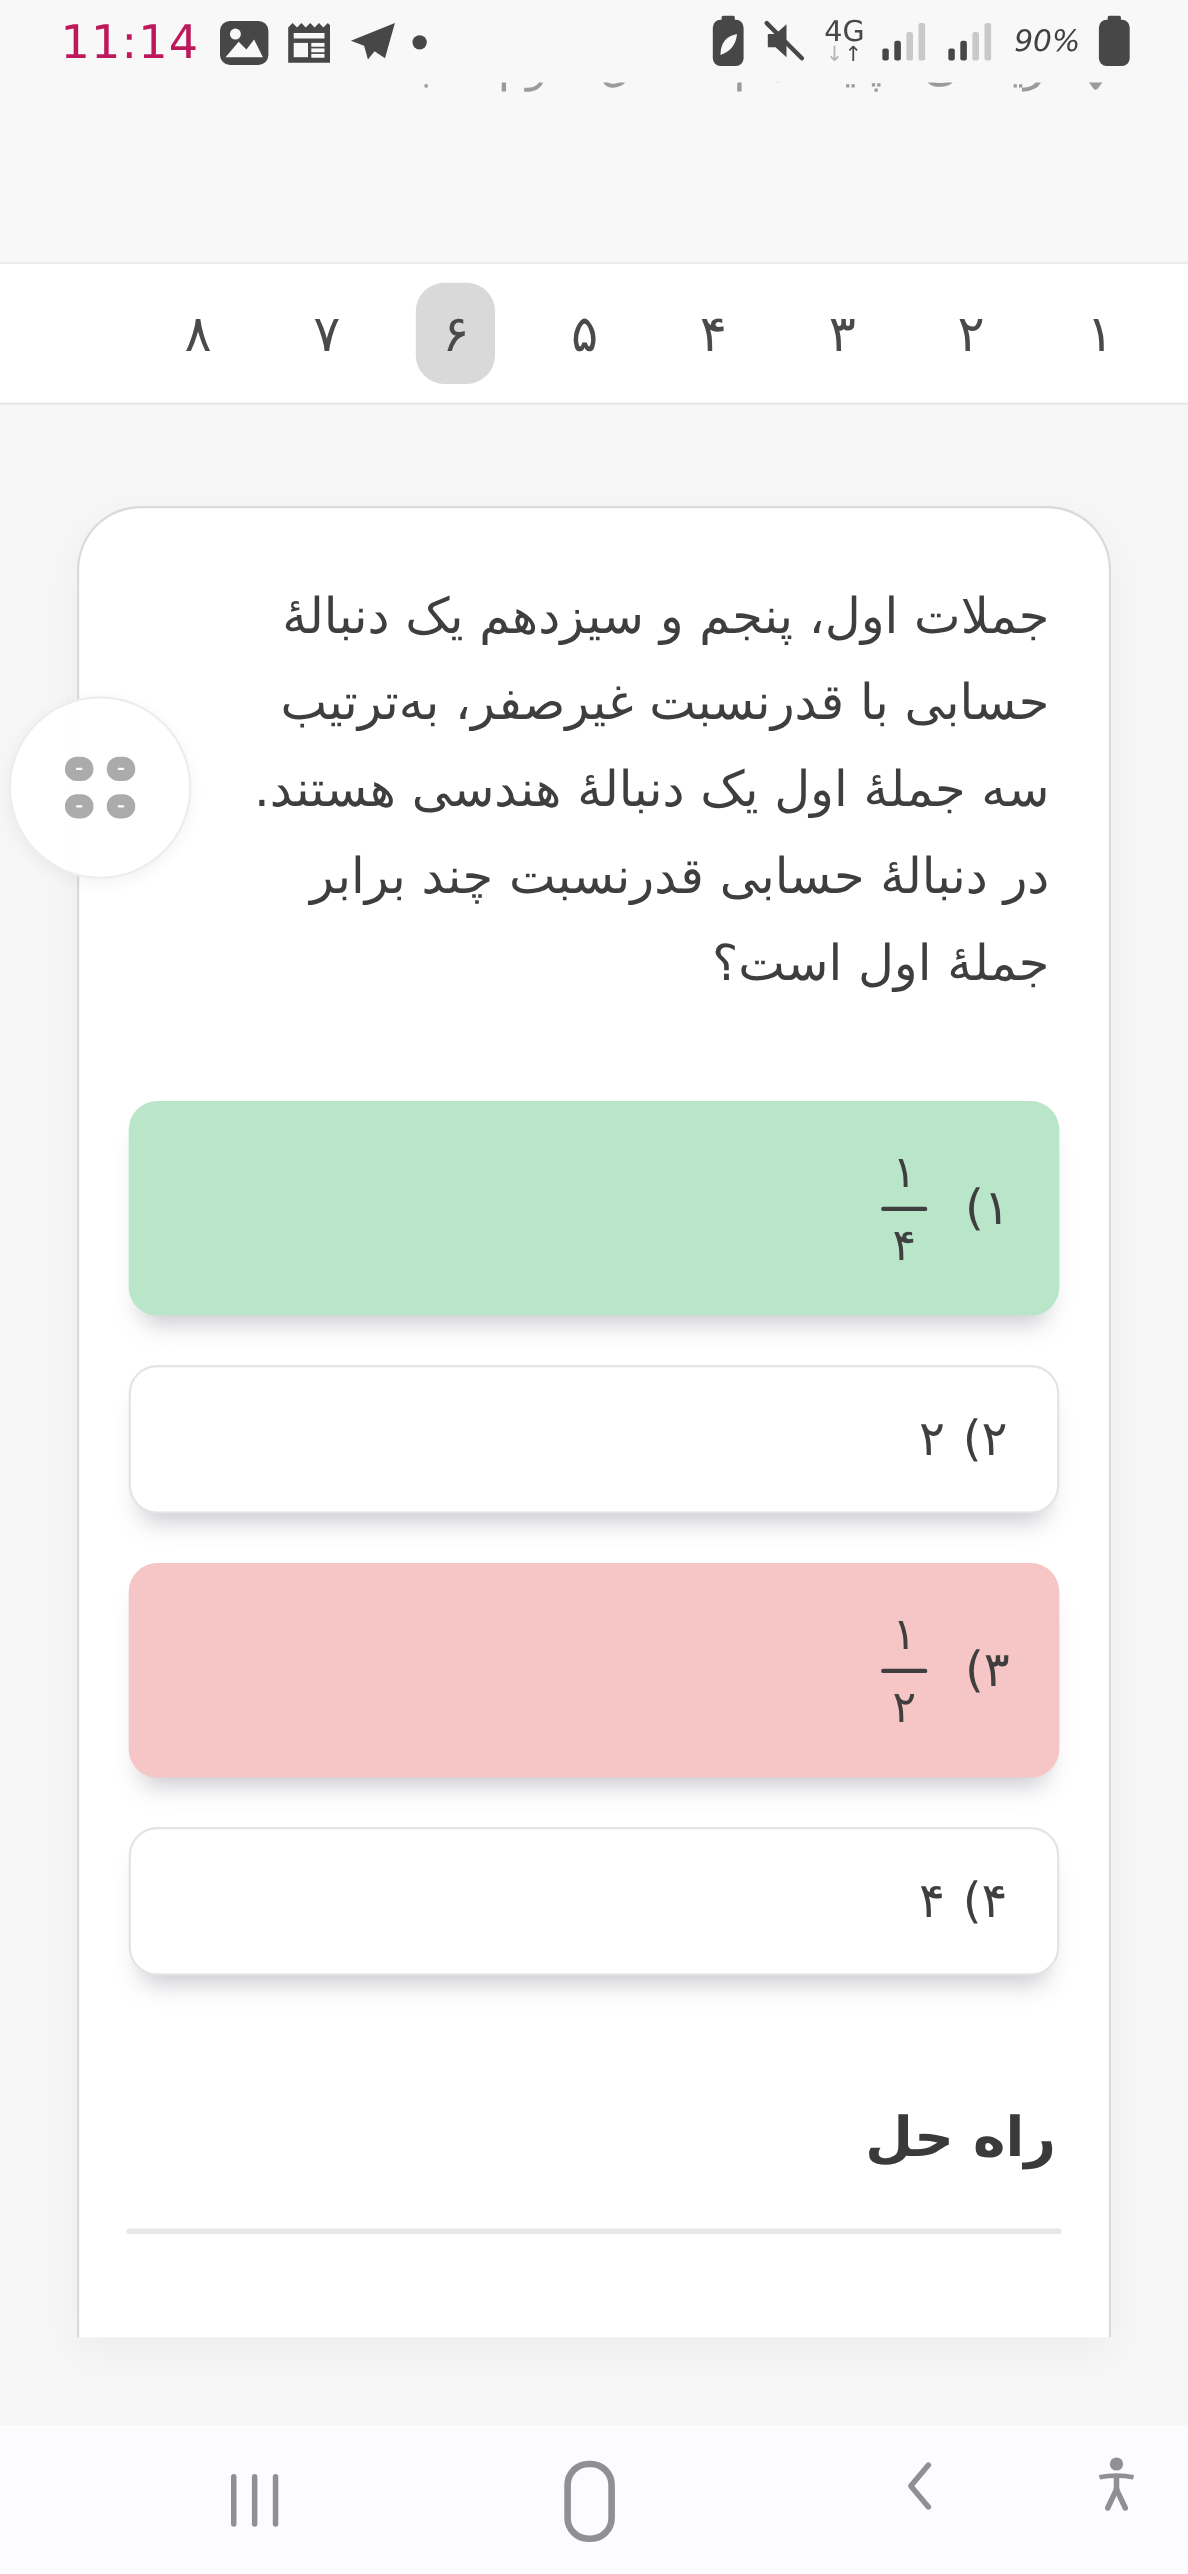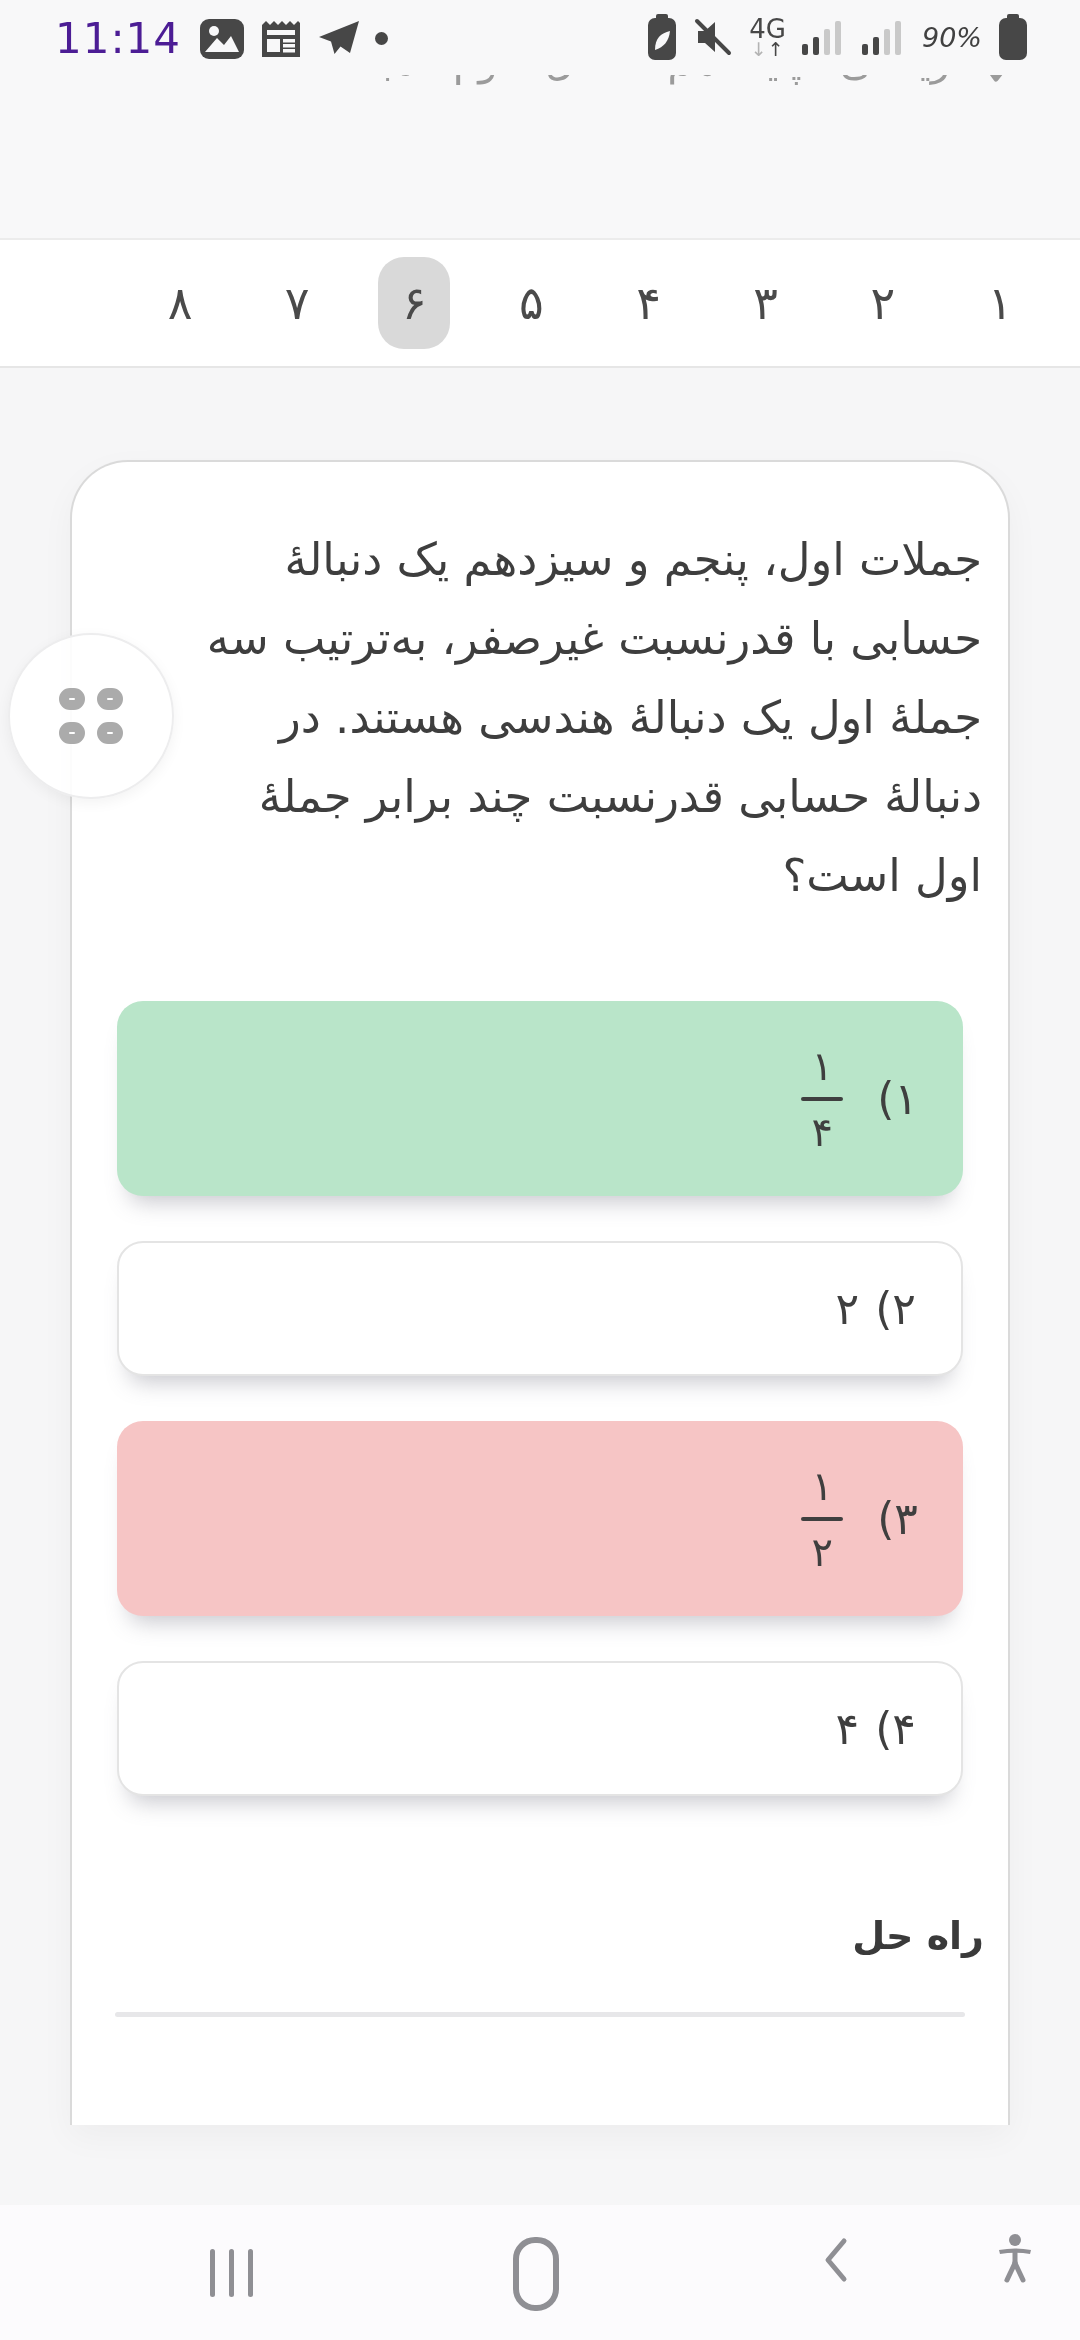--- a/index.html
+++ b/index.html
@@ -6,21 +6,21 @@
   body { font-family:"DejaVu Sans","Liberation Sans",sans-serif; background:#000; }
   .screen {
     position:relative; width:1080px; height:2340px; margin:0 auto;
     background:#f6f6f7; overflow:hidden;
     font-family:"DejaVu Sans","Liberation Sans",sans-serif;
   }
 
   
   .status-bar { position:absolute; top:0; left:0; right:0; height:75px; background:#f8f8f9; z-index:30; }
   .sb-left { position:absolute; left:55px; top:14px; display:flex; align-items:center; gap:14px; }
-  .sb-time { font-size:42px; color:#4c1d95; letter-spacing:1px; margin-right:4px; }
+  .sb-time { font-size:42px; color:#be185d; letter-spacing:1px; margin-right:4px; }
   .sb-right { position:absolute; right:52px; top:14px; display:flex; align-items:center; gap:16px; }
   .sb-pct { font-size:27px; color:#414141;font-style:italic; }
   .fourg { display:flex; flex-direction:column; align-items:center; line-height:1; }
   .fourg .fg-label { font-size:26px; font-weight:normal; color:#474747; }
   .fourg .fg-arrows { font-size:19px; margin-top:-2px; letter-spacing:1px; }
   .fourg .fg-arrows .dn { color:#b3b3b3; }
   .fourg .fg-arrows .up { color:#474747; }
   .sb-dot { width:13px; height:13px; border-radius:50%; background:#474747; }
 
   
@@ -38,38 +38,38 @@
     display:flex; direction:rtl; align-items:center; justify-content:space-between;
     padding:0 44px 0 144px; }
   .tab { width:72px; height:92px; display:flex; align-items:center; justify-content:center;
     font-size:46px; color:#4a4a4a; border-radius:26px; cursor:pointer; }
   .tab.selected { background:#d9d9d9; }
 
   
   .card { position:absolute; top:460px; left:70px; width:940px; height:1665px;
     background:#ffffff; border:2px solid #dadada; border-bottom:none;
     border-radius:58px 58px 0 0; box-shadow:0 12px 34px rgba(0,0,0,0.04); z-index:10; }
-  .question-text { direction:rtl; text-align:right; padding:58px 26px 0 118px;
+  .question-text { direction:rtl; text-align:right; padding:58px 54px 0 118px;
     font-size:45px; line-height:79px; color:#3e3e3e; }
 
   .options { margin:86px 45px 0 45px; }
   .option { direction:rtl; display:flex; align-items:center; justify-content:flex-start;
     border-radius:26px; margin-bottom:45px; padding:0 45px; background:#ffffff;
     box-shadow:0 18px 22px -12px rgba(110,110,125,0.38); cursor:pointer; }
   .option.plain { min-height:135px; border:2px solid #e4e4e4; }
   .option.correct { min-height:195px; background:#b9e5c9; border:none; }
   .option.wrong { min-height:195px; background:#f6c5c5; border:none; }
   .opt-label { font-size:44px; color:#3f3f3f; }
   .opt-value { font-size:44px; color:#3f3f3f; margin-right:16px; }
   .fraction { display:inline-flex; flex-direction:column; align-items:center; margin-right:34px; }
   .fraction .num, .fraction .den { font-size:40px; color:#3f3f3f; line-height:48px; }
   .frac-bar { width:42px; height:4px; background:#3f3f3f; border-radius:2px; margin:7px 0; }
 
-  .solution-heading { direction:rtl; text-align:right; padding:0 24px 0 0; margin-top:118px;
-    font-size:38px; font-weight:bold; color:#3a3a3a; }
+  .solution-heading { direction:rtl; text-align:right; padding:0 48px 0 0; margin-top:118px;
+    font-size:50px; font-weight:bold; color:#3a3a3a; }
   .solution-divider { width:850px; height:5px; background:#e7e7e9; border-radius:3px;
     margin:54px auto 0 auto; }
 
   
   .float-btn { position:absolute; left:8px; top:633px; width:166px; height:166px;
     background:rgba(255,255,255,0.92); border:2px solid #ededee; border-radius:50%;
     box-shadow:0 4px 14px rgba(0,0,0,0.05); z-index:20;
     display:flex; align-items:center; justify-content:center; cursor:pointer; }
   .float-grid { display:grid; grid-template-columns:auto auto; gap:12px; }
   .float-grid span { display:block; width:26px; height:22px; border:10px solid #ababab; border-radius:13px; }

